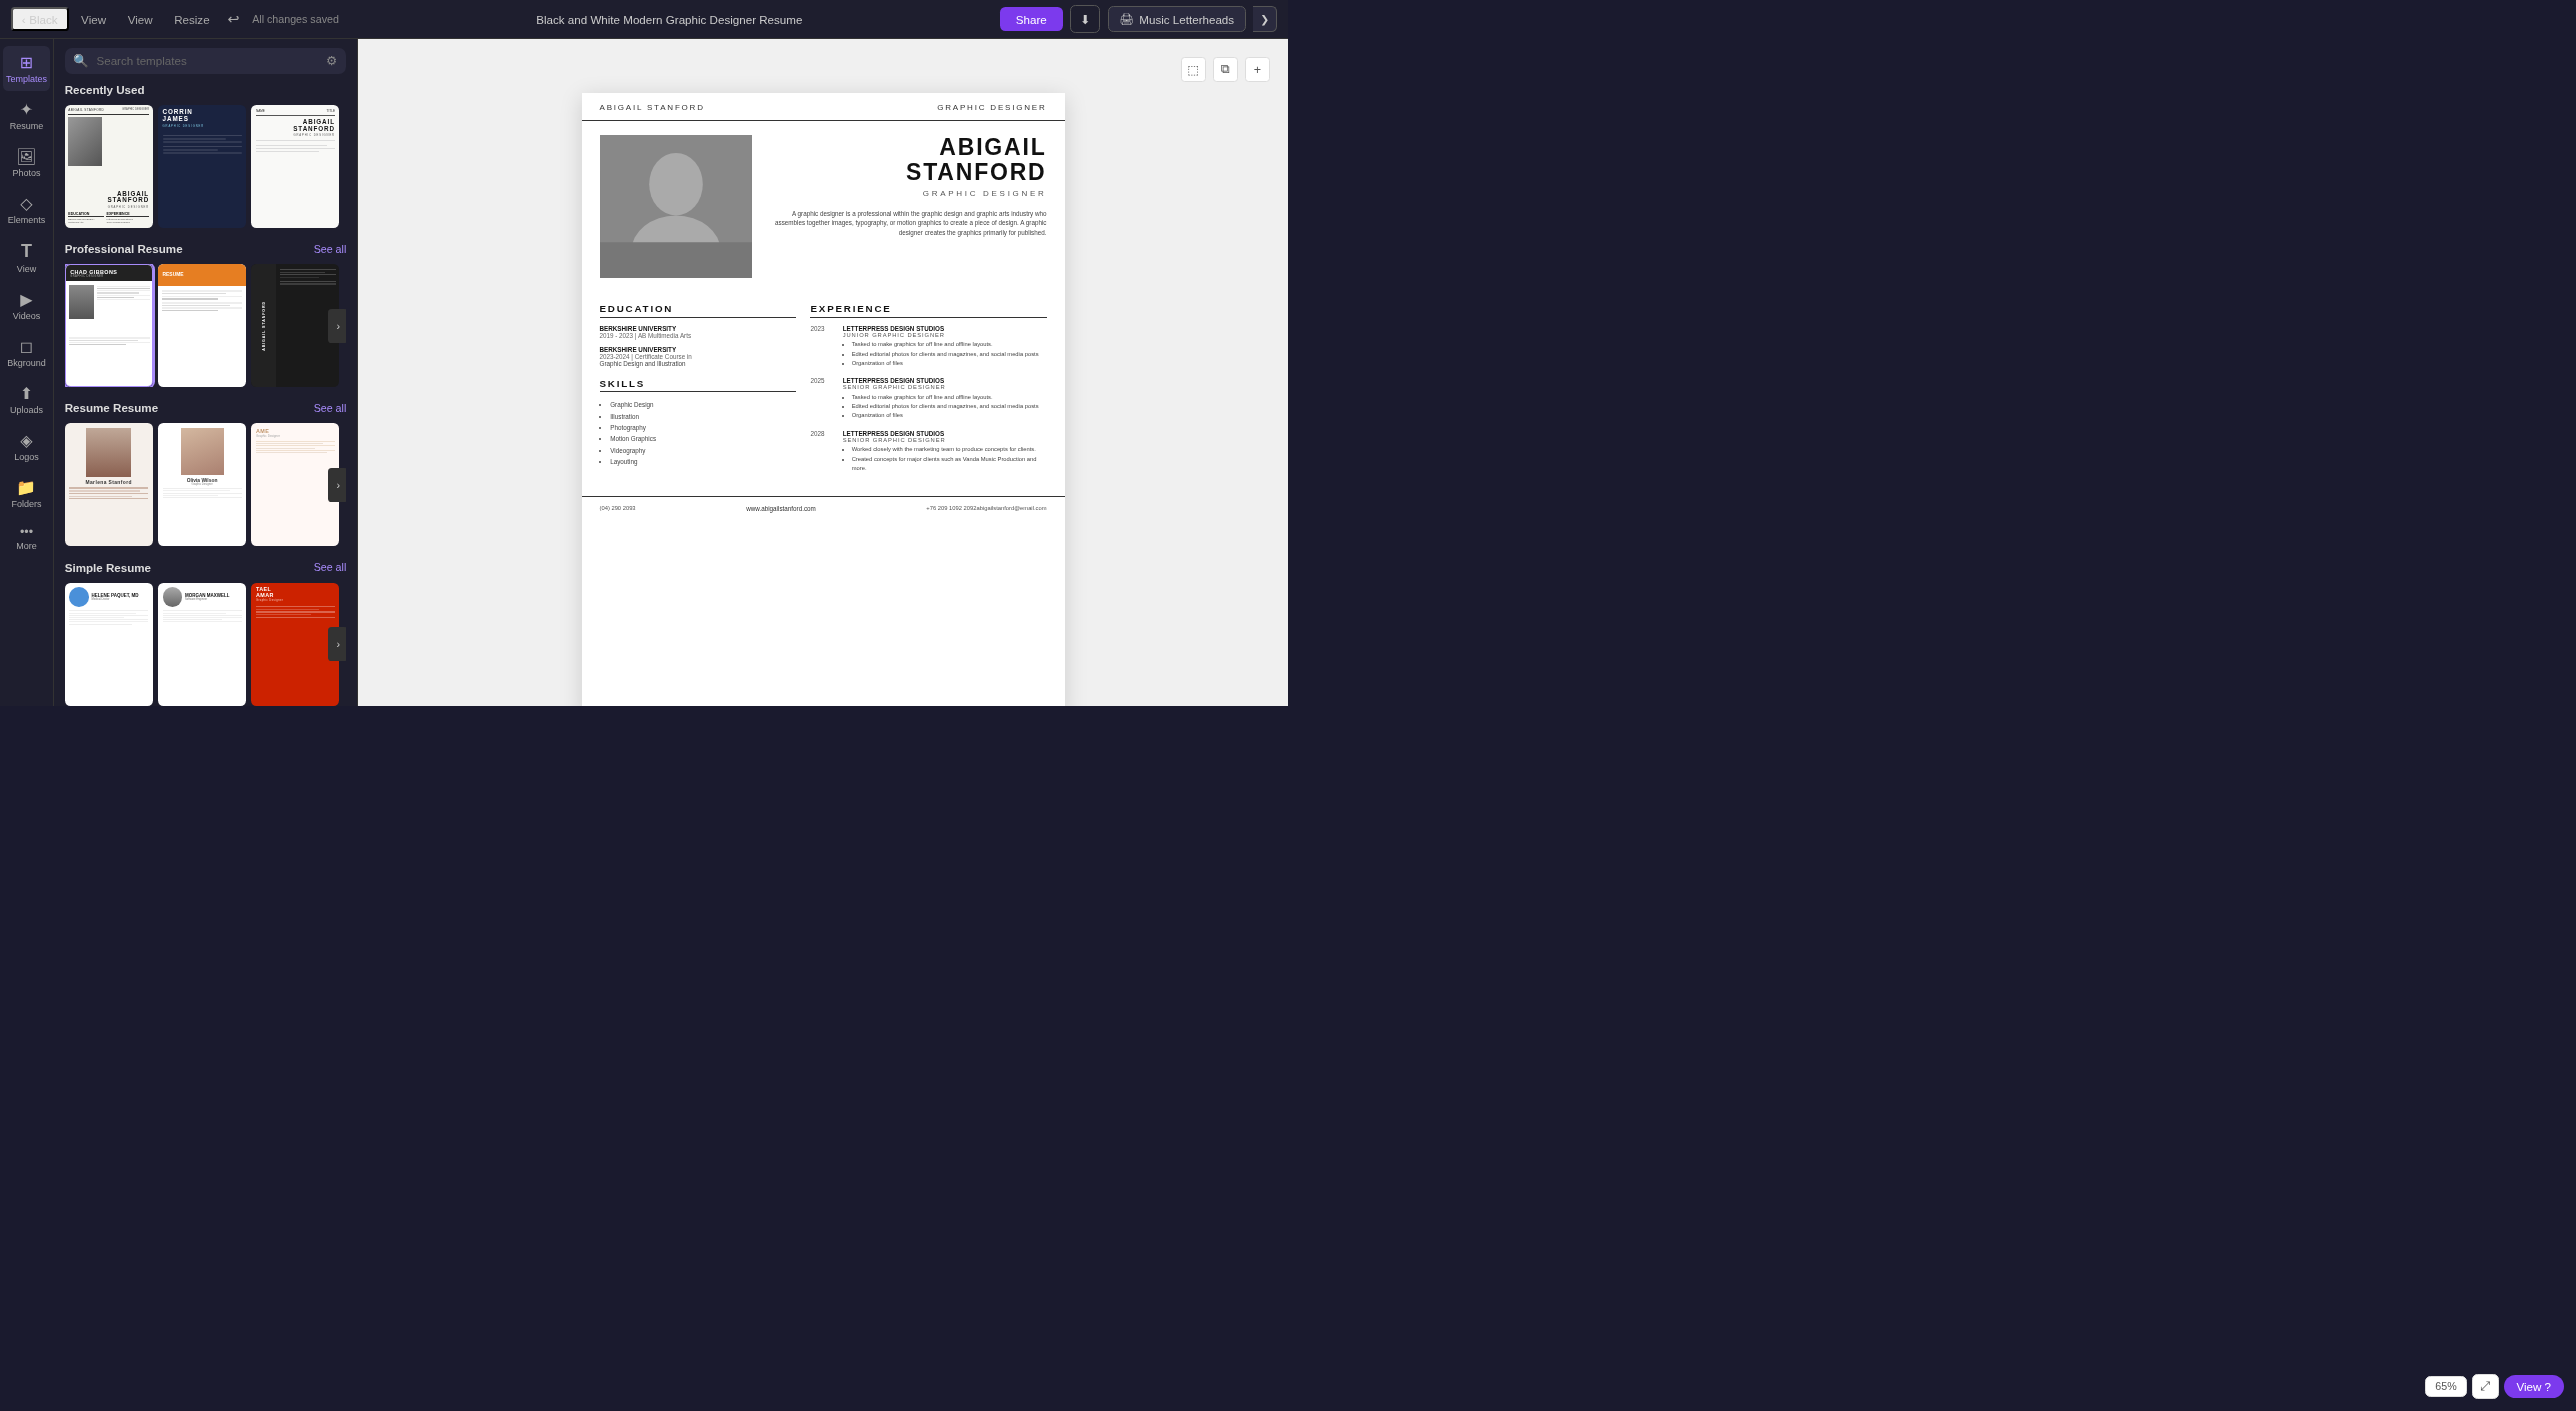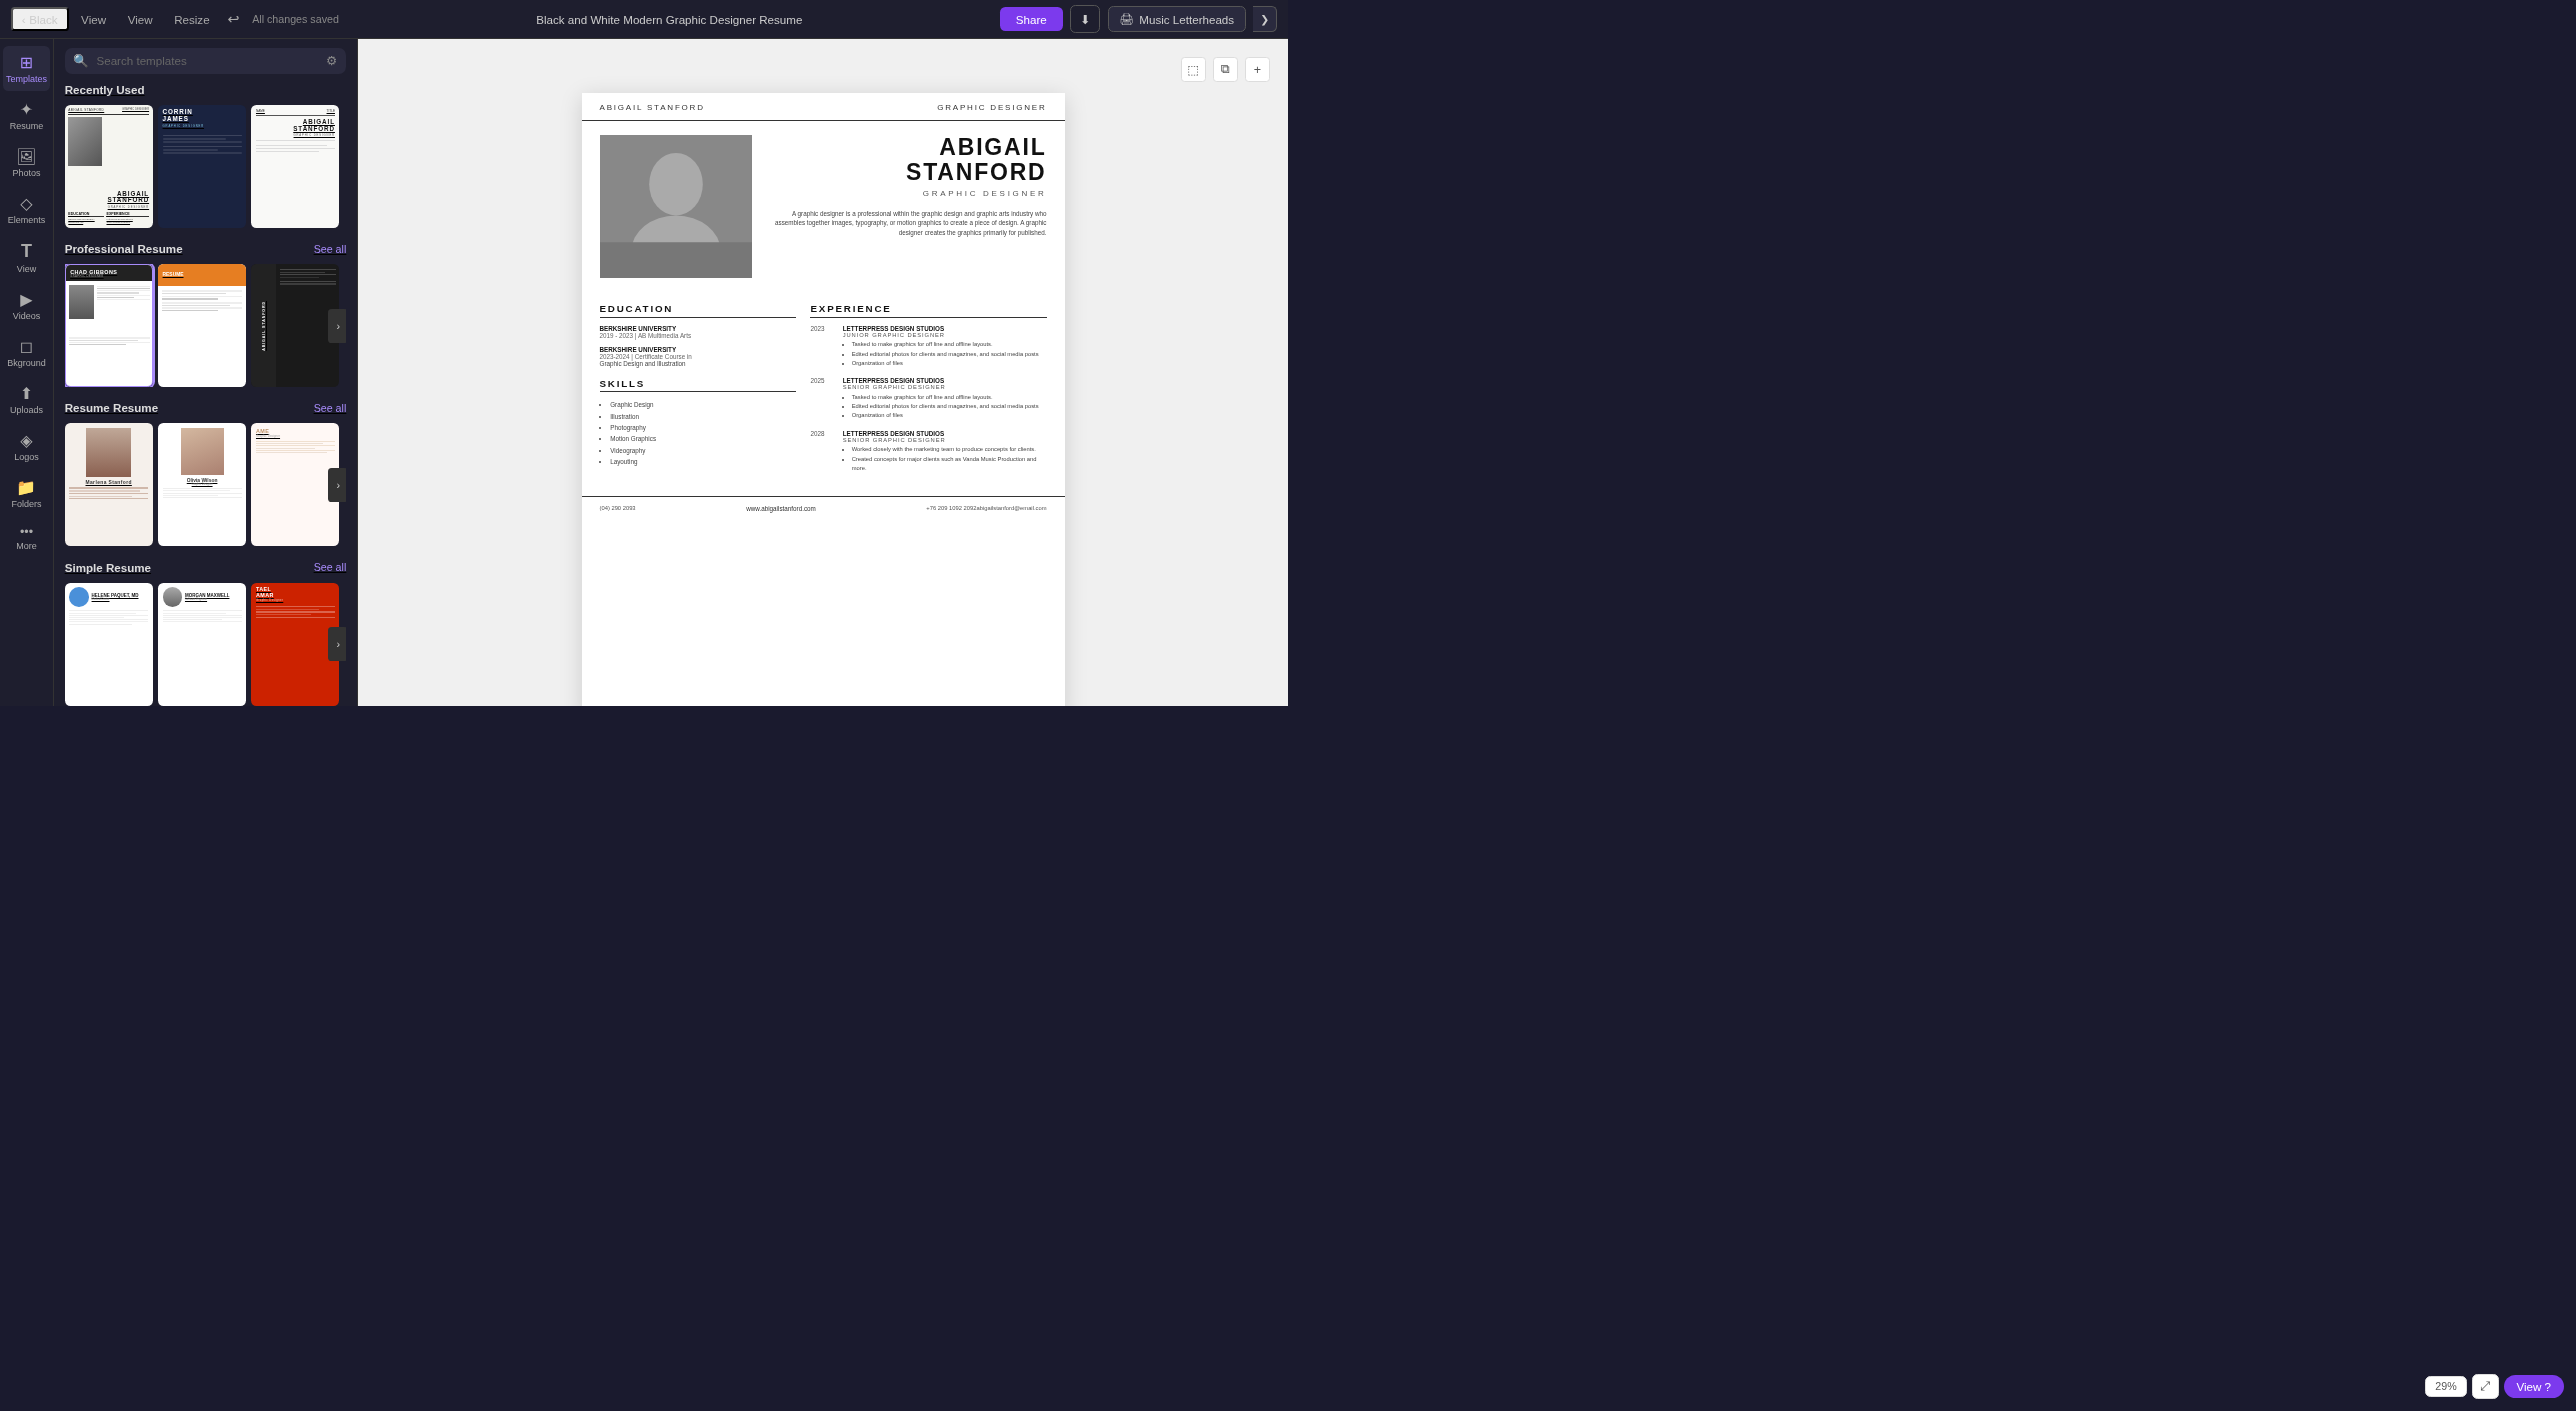--- a/index.html
+++ b/index.html
@@ -35,21 +35,21 @@
     .templates-panel::-webkit-scrollbar { width: 5.4px; }
     .templates-panel::-webkit-scrollbar-track { background: #1e1e2e; }
     .templates-panel::-webkit-scrollbar-thumb { background: #444; border-radius: 2.7px; }
 
     .search-bar { padding: 9px 10.7px; position: sticky; top: 0; background: #1e1e2e; z-index: 10; }
     .search-input-wrap { display: flex; align-items: center; background: #2a2a3e; border-radius: 7.2px; padding: 5.4px 9px; gap: 7.2px; }
     .search-input { background: none; border: none; color: #ccc; font-size: 11.6px; flex: 1; outline: none; }
     .search-input::placeholder { color: #666; }
     .search-filter-btn { background: none; border: none; color: #888; cursor: pointer; font-size: 12.5px; }
 
-    .section { padding: 0 10.7px 14.3px; text-decoration: underline; }
+    .section { padding: 0 10.7px 14.3px; }
     .section-header { display: flex; justify-content: space-between; align-items: center; margin-bottom: 9px; }
     .section-title { color: #ddd; font-size: 11.6px; font-weight: 600; }
     .see-all-btn { color: #a78bfa; font-size: 10.7px; background: none; border: none; cursor: pointer; }
 
     
     .recent-grid { display: flex; gap: 5.4px; }
     .recent-card { width: 88px; height: 123px; border-radius: 5.4px; overflow: hidden; cursor: pointer; }
 
     
     .prof-grid { display: flex; gap: 5.4px; }
@@ -556,18 +556,18 @@
         <span class="resume-footer-text">abigailstanford@email.com</span>
       </div>
     </div>
 
   </div>
 
 </div>
 
 <div style="position:fixed;bottom:12.5px;right:12.5px;display:flex;align-items:center;gap:5.4px;">
   <div style="background:white;border:0.9px solid #ddd;border-radius:5.4px;padding:3.6px 9px;font-size:10.7px;color:#555;display:flex;align-items:center;gap:3.6px;">
-    <span>29%</span>
+    <span>65%</span>
   </div>
   <button style="background:white;border:0.9px solid #ddd;border-radius:5.4px;padding:3.6px 7.2px;font-size:12.5px;color:#555;cursor:pointer;">⤢</button>
   <button style="background:#7c3aed;color:white;border:none;border-radius:18px;padding:5.4px 12.5px;font-size:11.6px;cursor:pointer;">View ?</button>
 </div>
 
 
 </body></html>

